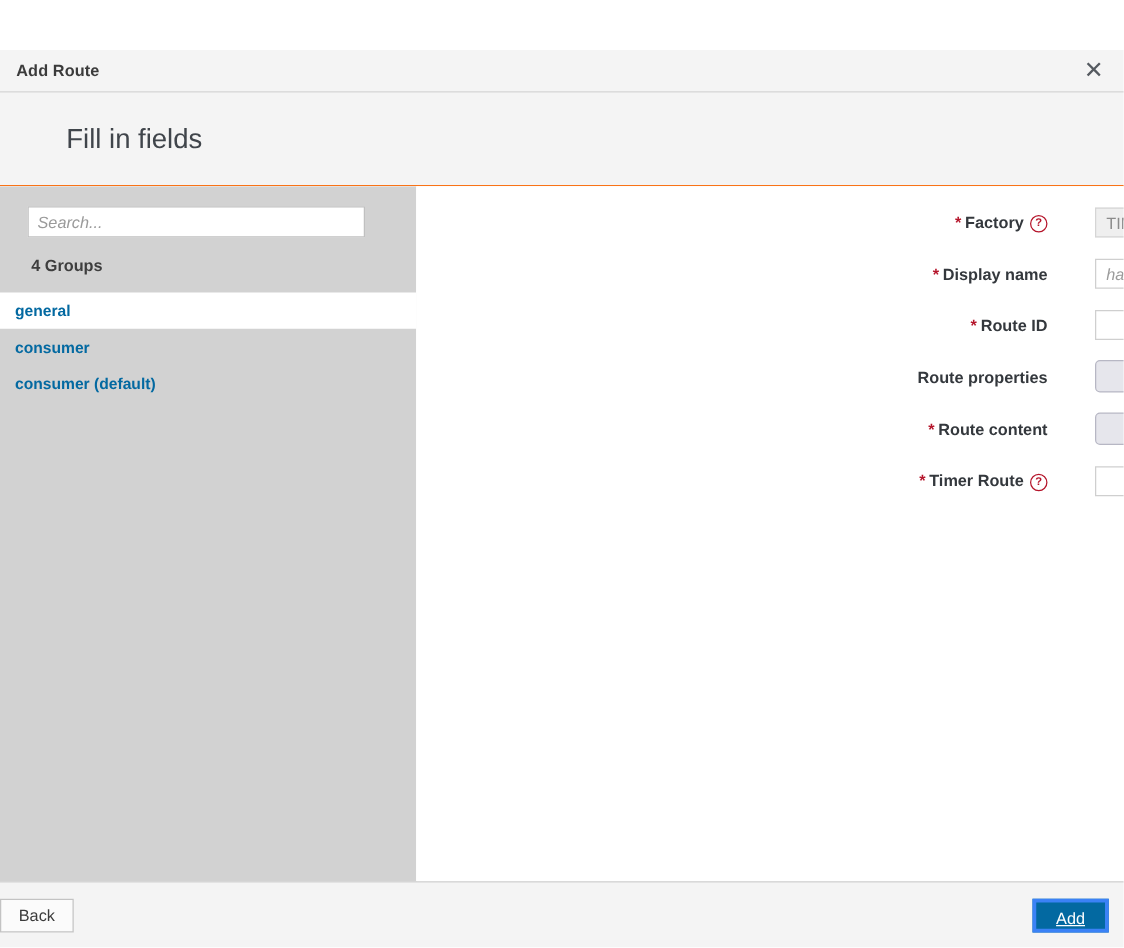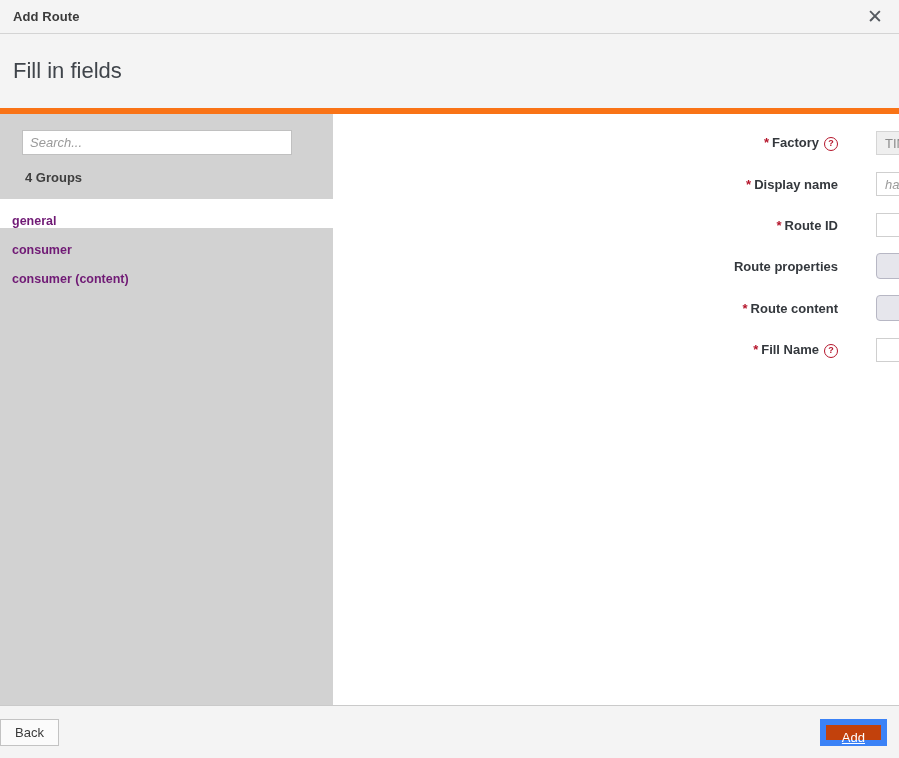--- a/index.html
+++ b/index.html
@@ -27,20 +27,21 @@
 
   
   .titlebar {
     position: relative;
     height: 33px;
     min-height: 33px;
     background: #f4f4f4;
     border-bottom: 1px solid #d4d4d4;
     display: flex;
     align-items: center;
+    margin-top: 40px;
   }
   .titlebar-title {
     padding-left: 13px;
     font-size: 13px;
     font-weight: bold;
     color: #3b3b3b;
     letter-spacing: 0.1px;
   }
   .close-btn {
     position: absolute;
@@ -56,23 +57,24 @@
     font-size: 19px;
     line-height: 1;
     font-family: "DejaVu Sans", sans-serif;
   }
 
   
   .stepheader {
     height: 74px;
     min-height: 74px;
     background: #f4f4f4;
-    border-bottom: 6px solid #f97316;
-    display: flex;
-    align-items: center;
+    border-bottom: 1px solid #f97316;
+    display: flex;
+    align-items: center;
+    padding-left: 40px;
   }
   .stepheader-title {
     padding-left: 13px;
     font-size: 22px;
     font-weight: normal;
     color: #40454b;
   }
 
   
   .body {
@@ -121,25 +123,25 @@
     font-weight: bold;
     color: #3e3e3e;
   }
   .group-list {
     display: flex;
     flex-direction: column;
   }
   .group-item {
     height: 29px;
     display: flex;
-    align-items: flex-end;
+    align-items: center;
     padding-left: 12px;
     font-size: 12.5px;
     font-weight: bold;
-    color: #701a75;
+    color: #0369a1;
     background: transparent;
     cursor: pointer;
     box-sizing: border-box;
   }
   .group-item.selected {
     background: #ffffff;
   }
 
   
   .formpanel {
@@ -249,22 +251,22 @@
     cursor: pointer;
     padding: 0 14px;
     line-height: 25px;
   }
   .btn-secondary {
     background: #fbfbfb;
     border: 1px solid #c3c3c3;
     color: #3b3b3b;
   }
   .btn-primary {
-    background: #c2410c;
-    border: 6px solid #3b82f6;
+    background: #0369a1;
+    border: 3px solid #3b82f6;
     color: #ffffff;
     padding: 0 16px;
     text-decoration: underline;
   }
 </style>
 </head>
 <body>
 
 <div class="dialog">
 
@@ -285,21 +287,21 @@
       </div>
       <div class="groups-count">4 Groups</div>
       <div class="group-list">
         <div class="group-item selected">
           <span>general</span>
         </div>
         <div class="group-item">
           <span>consumer</span>
         </div>
         <div class="group-item">
-          <span>consumer (content)</span>
+          <span>consumer (default)</span>
         </div>
       </div>
     </div>
 
     <div class="formpanel">
 
       <div class="field-row" style="top:16px;">
         <div class="field-label">
           <span class="req-star">*</span><span>Factory</span><span class="help-icon">?</span>
         </div>
@@ -344,21 +346,21 @@
         </div>
         <div class="field-control">
           <div class="action-btn">
             
           </div>
         </div>
       </div>
 
       <div class="field-row" style="top:223px;">
         <div class="field-label">
-          <span class="req-star">*</span><span>Fill Name</span><span class="help-icon">?</span>
+          <span class="req-star">*</span><span>Timer Route</span><span class="help-icon">?</span>
         </div>
         <div class="field-control">
           <input class="text-input" type="text" placeholder="" style="">
         </div>
       </div>
 
     </div>
   </div>
 
   <div class="footer">

